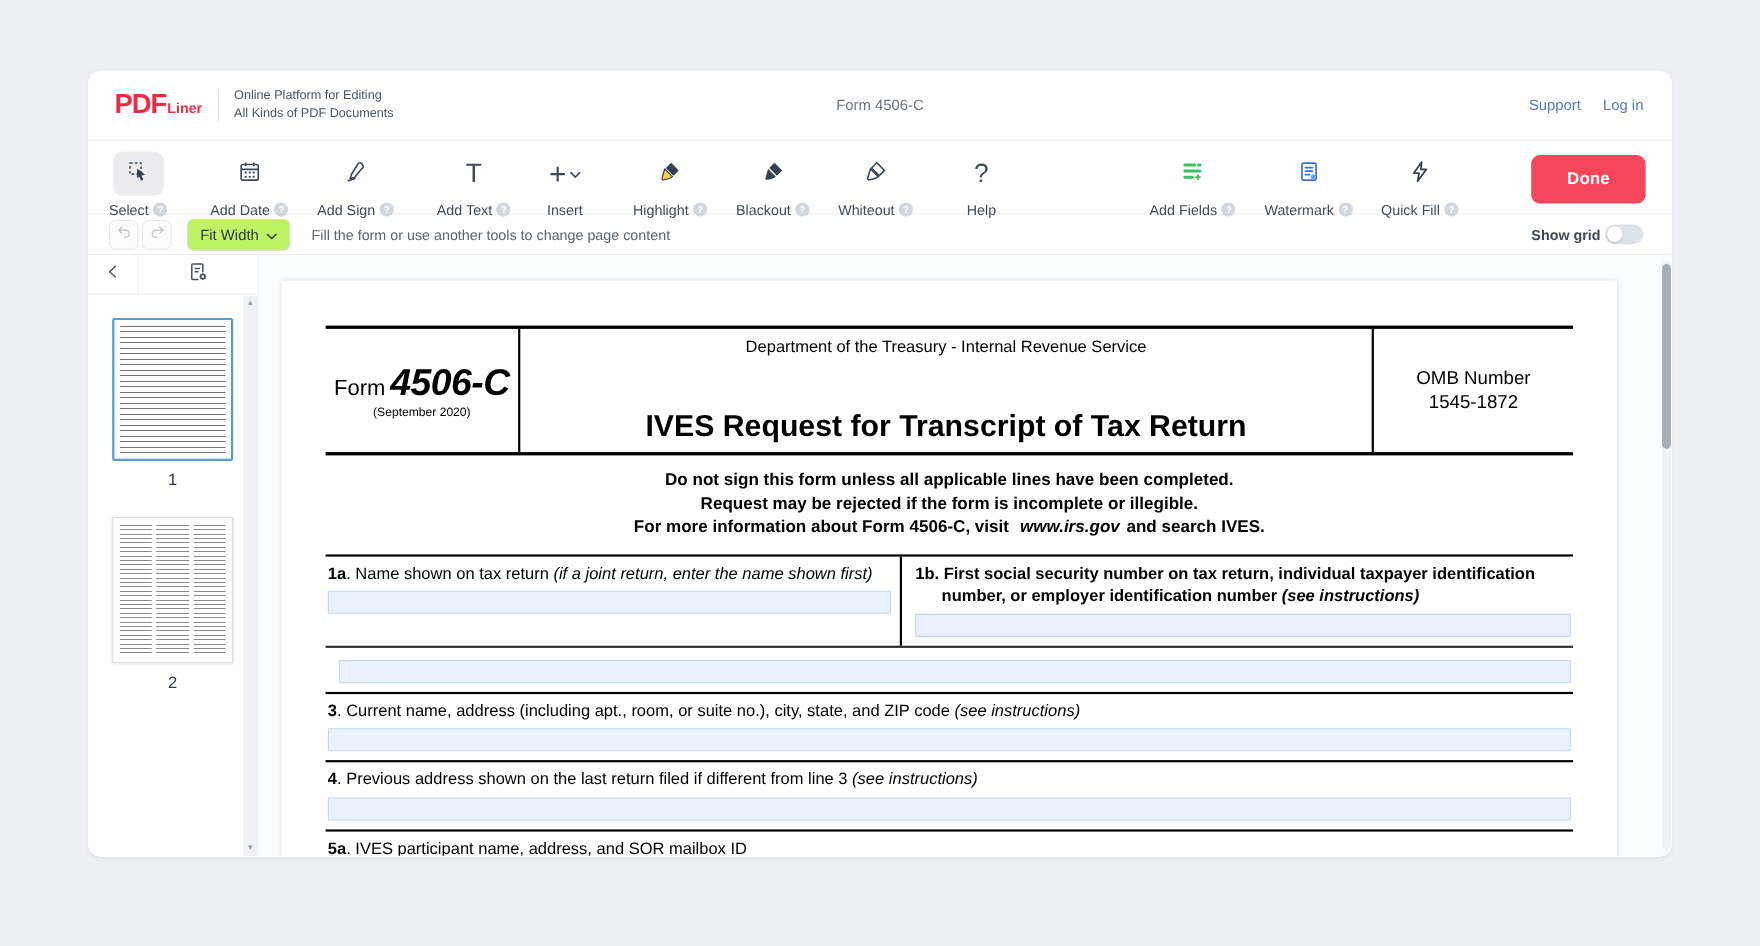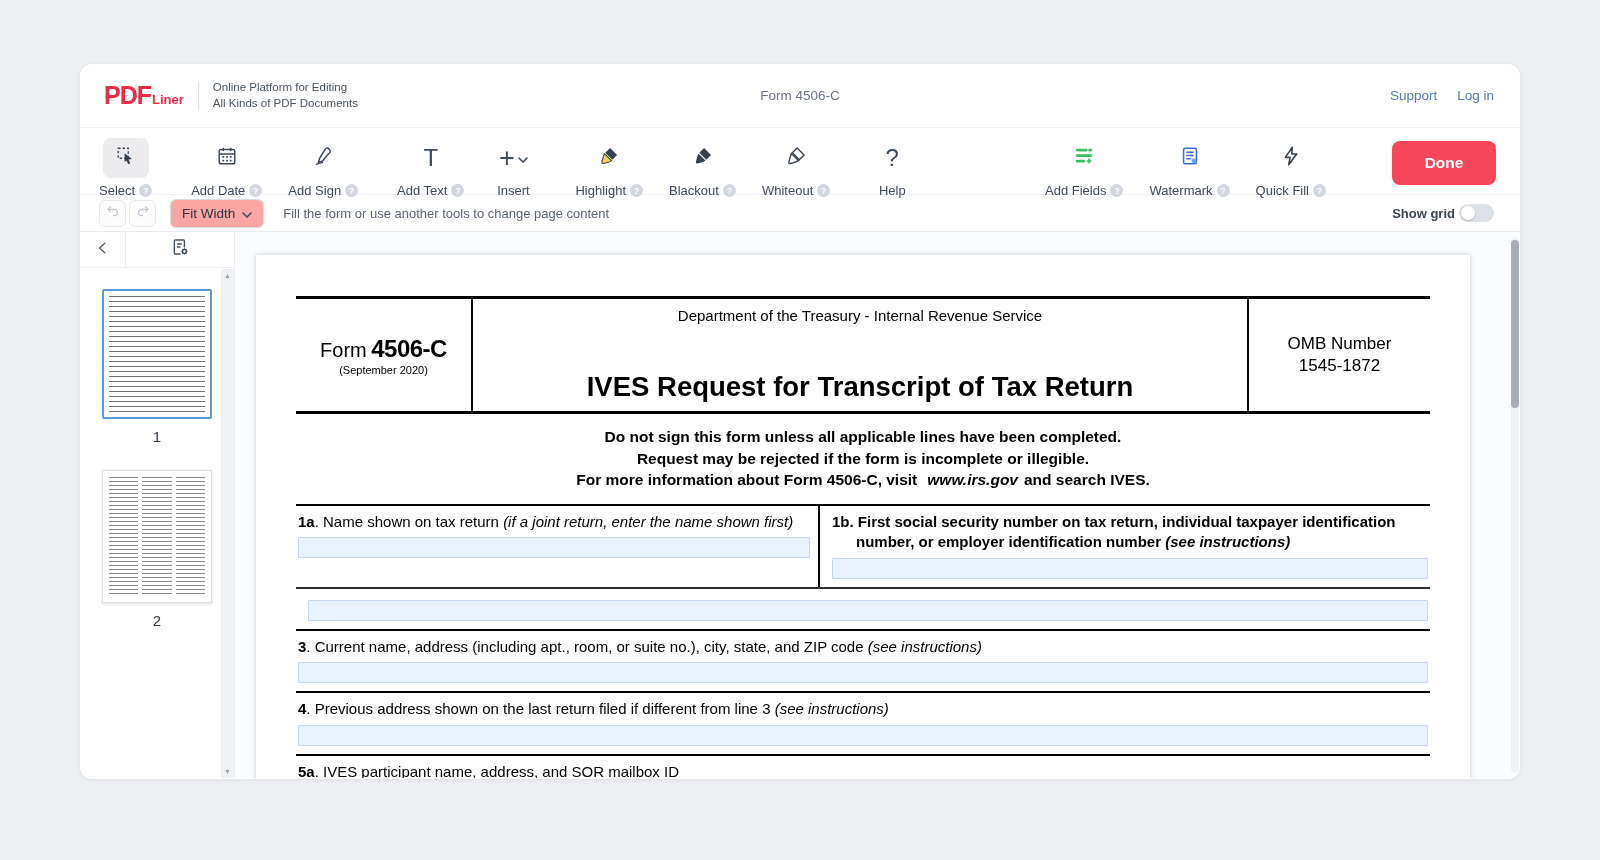--- a/index.html
+++ b/index.html
@@ -39,21 +39,21 @@
   .tools-right { display:flex; align-items:flex-start; }
   .done-btn { margin-left:40px; margin-top:3px; width:104px; height:44px; border:none; border-radius:8px;
     background:#f5465a; color:#fff; font-size:15.5px; font-weight:700; cursor:pointer;
     font-family:"Liberation Sans",sans-serif; }
 
   
   .subtoolbar { height:37px; display:flex; align-items:center; padding:0 26px 0 19px;
     border-bottom:1px solid #e9ebef; }
   .histbtn { width:27px; height:27px; border:1px solid #e6e8ec; background:#fcfcfd; border-radius:6px;
     display:flex; align-items:center; justify-content:center; cursor:pointer; margin-right:3px; }
-  .fitwidth { margin-left:11px; height:29px; border:1px solid #d8dce2; background:#fca5a5; border-radius:6px;
+  .fitwidth { margin-left:11px; height:29px; border:1px solid #d8dce2; background:#bef264; border-radius:6px;
     display:flex; align-items:center; gap:7px; padding:0 11px; font-size:13.5px; color:#2b3442; cursor:pointer;
     font-family:"Liberation Sans",sans-serif; }
   .hint { margin-left:19px; font-size:13px; color:#5a6472; }
   .gridctl { margin-left:auto; display:flex; align-items:center; gap:4px; }
   .gridlbl { font-size:13px; font-weight:600; color:#3c4654; }
   .toggle { width:35px; height:18px; border-radius:9px; background:#dde1e8; position:relative; cursor:pointer; }
   .knob { position:absolute; left:2px; top:2px; width:14px; height:14px; border-radius:50%; background:#fff;
     box-shadow:0 1px 2px rgba(0,0,0,.2); }
 
   
@@ -82,21 +82,21 @@
   .vtrack { position:absolute; right:1px; top:5px; bottom:5px; width:8px; background:#f1f2f4; border-radius:4px; }
   .vthumb { position:absolute; right:1px; top:8px; width:8px; height:168px; background:#a8adb5; border-radius:4px; cursor:pointer; }
 
   .pdf-page { width:1214px; margin:23px 0 0 21px; background:#fff; min-height:620px;
     box-shadow:0 0 5px rgba(40,50,60,.25); padding:41px 40px 40px; color:#000; }
 
   .f-header { display:flex; border-top:3px solid #000; border-bottom:3px solid #000; }
   .f-cell-form { width:177px; border-right:2.5px solid #000; display:flex; flex-direction:column;
     justify-content:center; align-items:center; padding:9px 4px; }
   .f-form-word { font-size:20px; }
-  .f-form-num { font-size:24px; font-weight:700; letter-spacing:-.5px; }
+  .f-form-num { font-size:34px; font-weight:700; letter-spacing:-.5px;font-style:italic; }
   .f-form-date { font-size:11px; margin-top:1px; }
   .f-cell-title { flex:1; border-right:2.5px solid #000; text-align:center; display:flex;
     flex-direction:column; justify-content:center; padding:8px 6px;gap:44px; }
   .f-dept { font-size:15px; }
   .f-title { font-size:27.5px; font-weight:700; margin-top:3px; }
   .f-cell-omb { width:181px; display:flex; flex-direction:column; justify-content:center;
     align-items:center; font-size:17px; line-height:1.32; }
   .f-notices { text-align:center; font-weight:700; font-size:15.5px; line-height:21.5px; margin:12px 0 13px; }
   .f-notices .it { font-style:italic; margin:0 6px 0 10px; }
 

